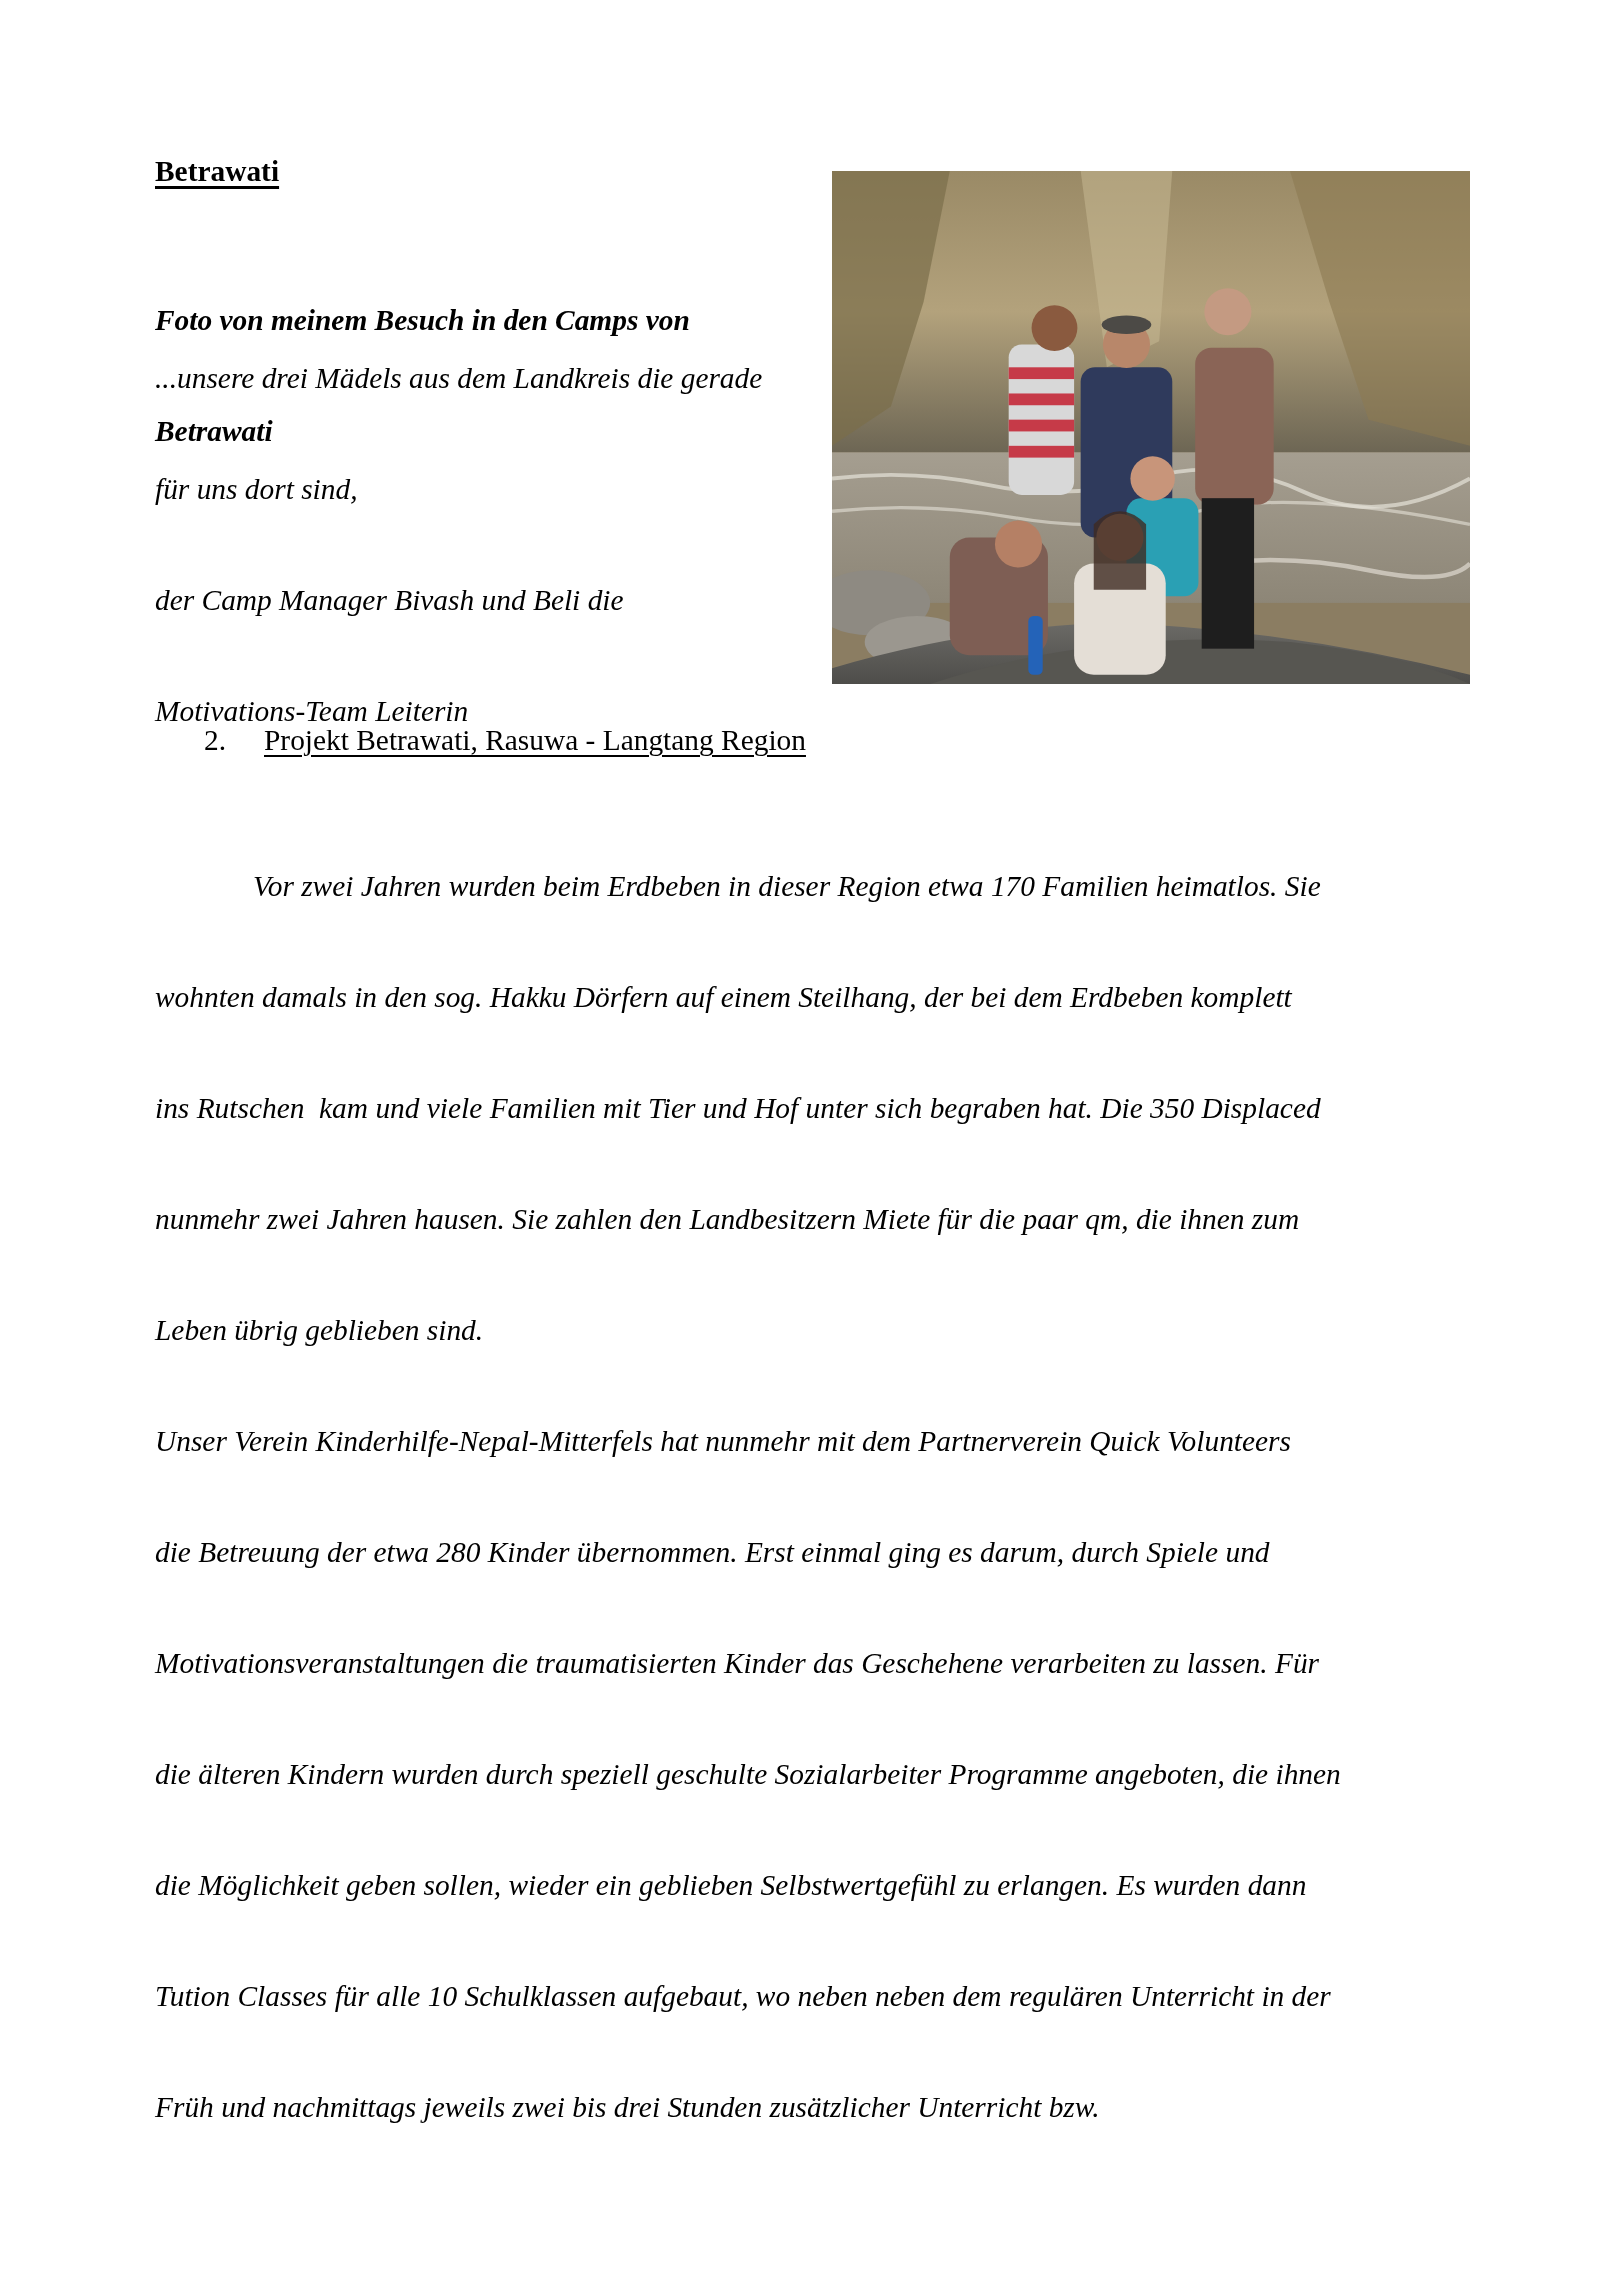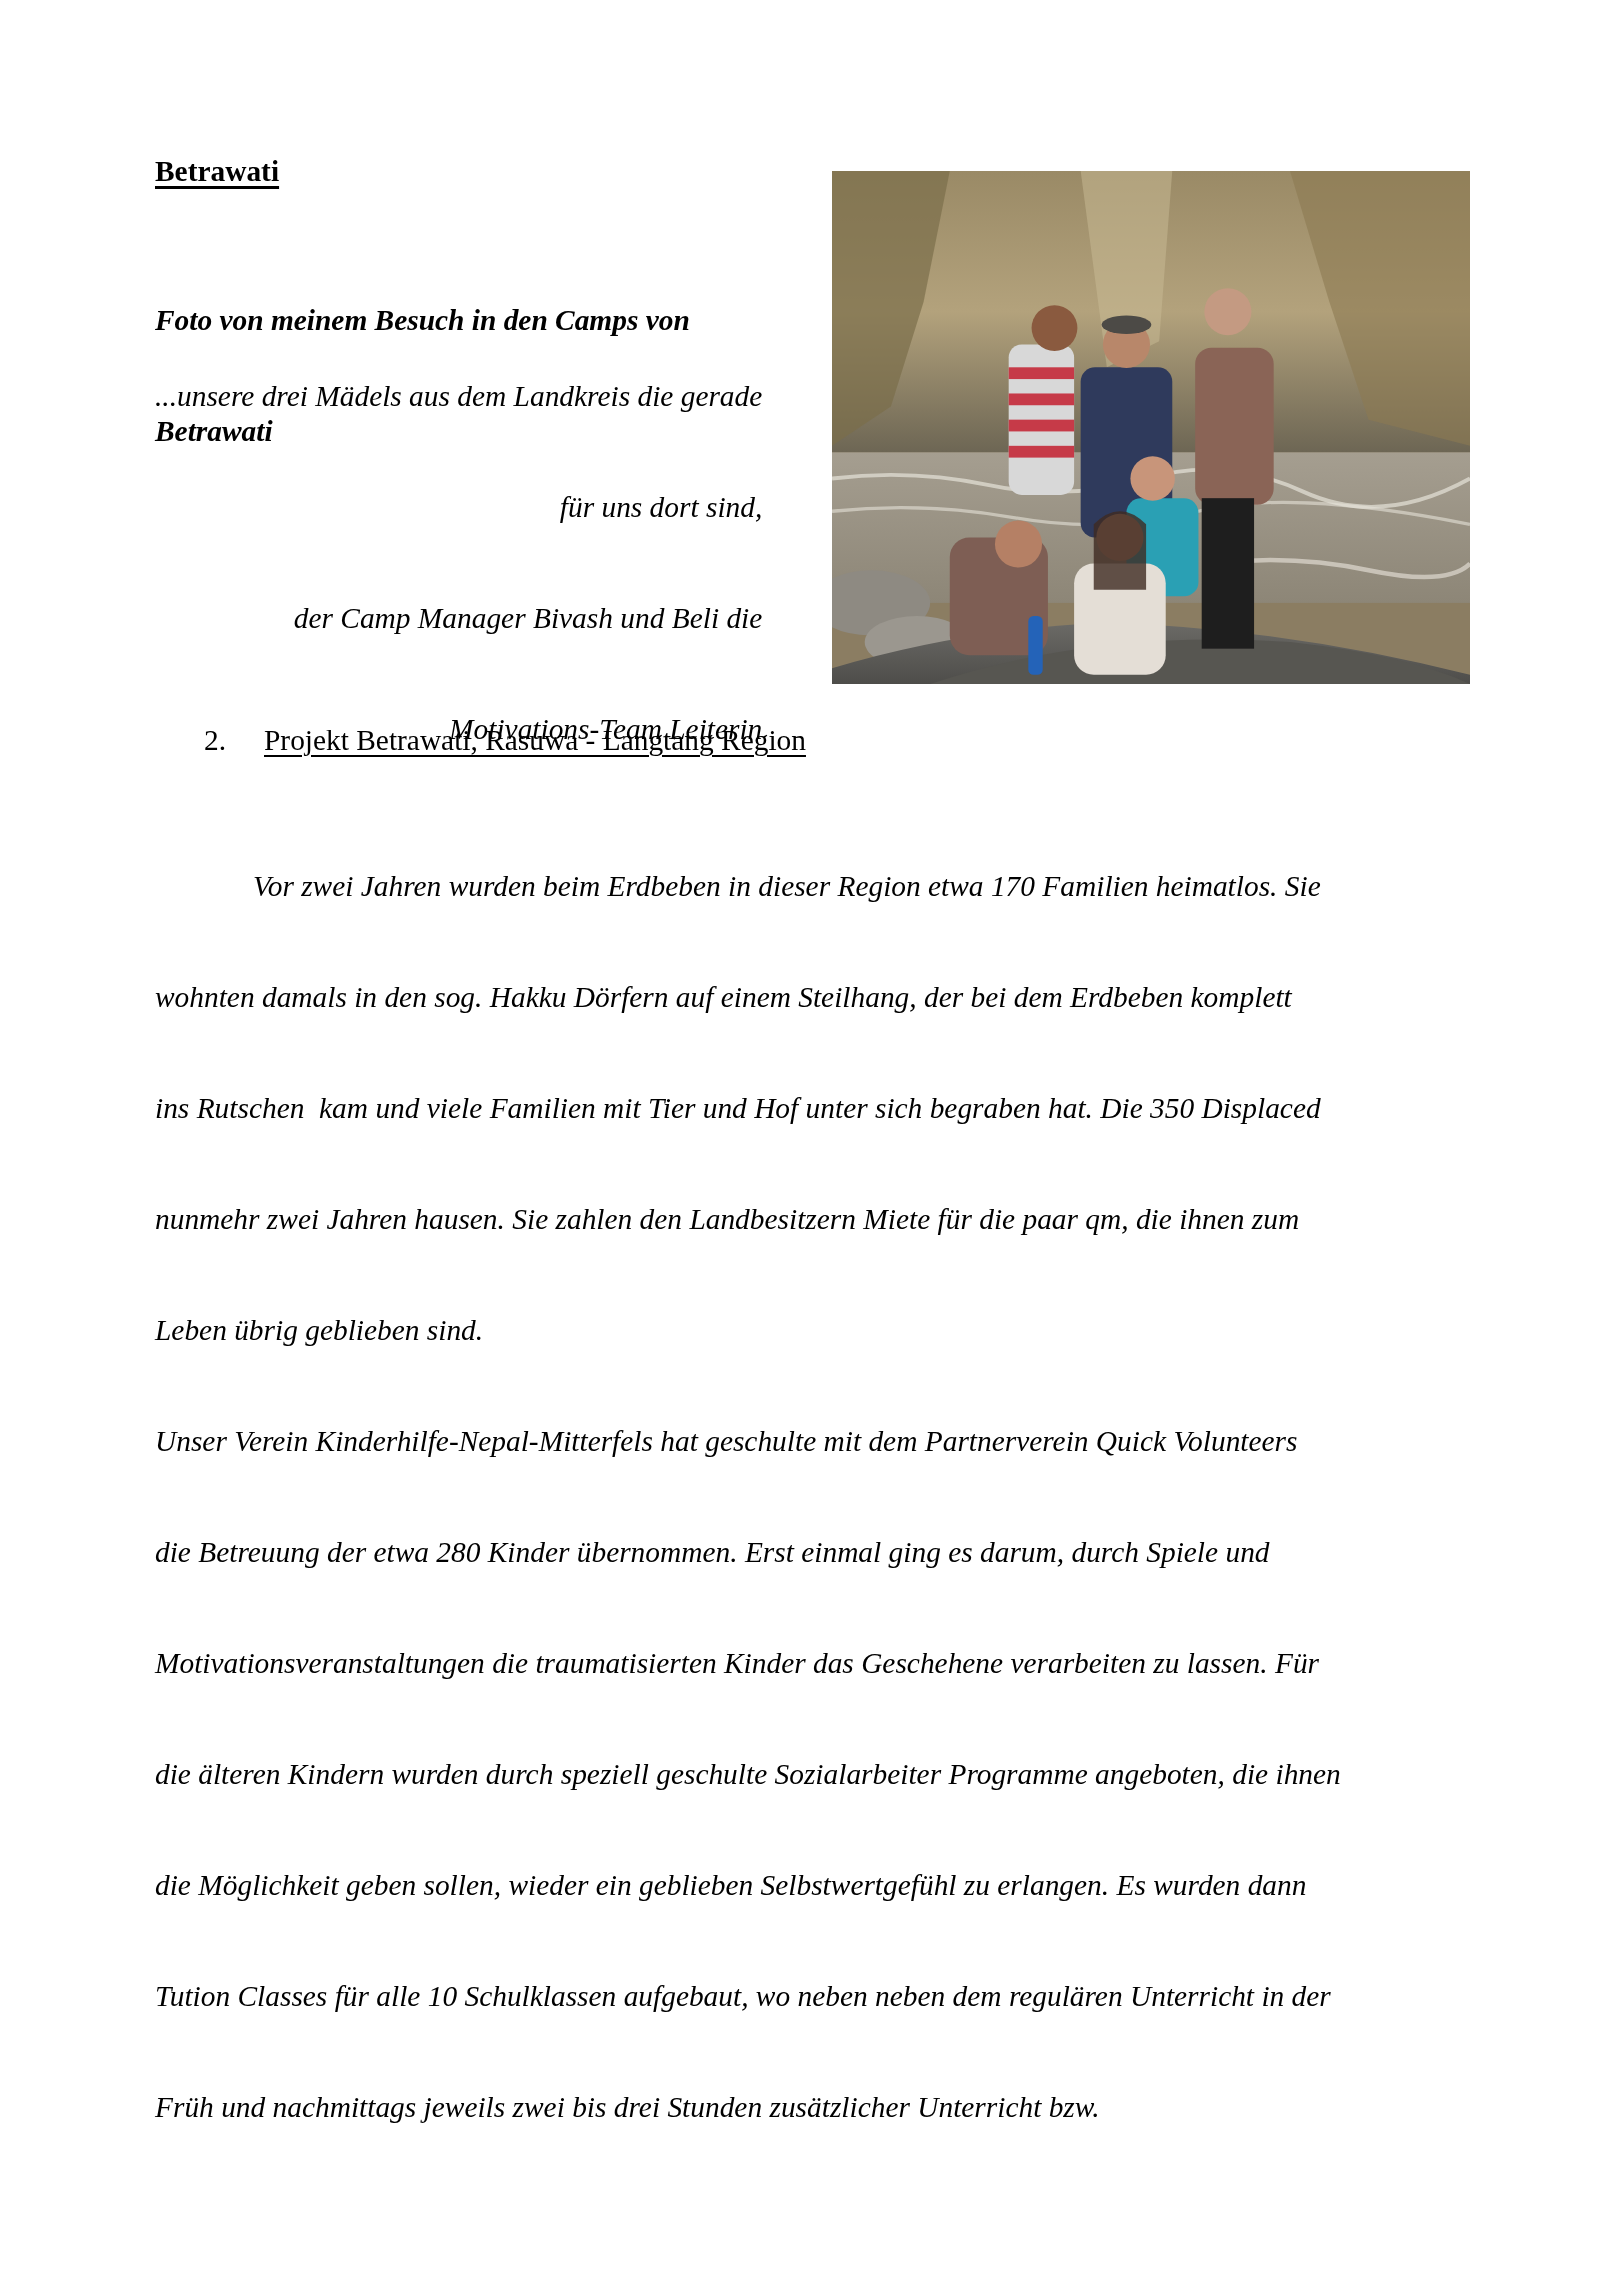--- a/index.html
+++ b/index.html
@@ -27,21 +27,21 @@
       font-size: 29.4px;
       line-height: 37px;
       white-space: pre;
       margin: 0;
     }
     .bold { font-weight: bold; }
     .ul { text-decoration: underline; text-decoration-thickness: 2.6px; text-underline-offset: 5.2px; }
 
     #title { top: 153px; }
     #caption-heading { top: 228px; }
-    #caption-body { top: 304px; text-align: right; }
+    #caption-body { top: 286px; }
 
     
     #photo {
       position: absolute;
       left: 832px;
       top: 171px;
       width: 638px;
       height: 513px;
       overflow: hidden;
       background: #8b7d62;
@@ -158,21 +158,21 @@
 
   <div id="section-num">2.</div>
   <div id="section-title">Projekt Betrawati, Rasuwa - Langtang Region</div>
 
   <div id="body-text" class="txt">
     <span class="line indent">Vor zwei Jahren wurden beim Erdbeben in dieser Region etwa 170 Familien heimatlos. Sie</span>
     <span class="line">wohnten damals in den sog. Hakku Dörfern auf einem Steilhang, der bei dem Erdbeben komplett</span>
     <span class="line">ins Rutschen  kam und viele Familien mit Tier und Hof unter sich begraben hat. Die 350 Displaced</span>
     <span class="line">nunmehr zwei Jahren hausen. Sie zahlen den Landbesitzern Miete für die paar qm, die ihnen zum</span>
     <span class="line">Leben übrig geblieben sind.</span>
-    <span class="line">Unser Verein Kinderhilfe-Nepal-Mitterfels hat geschulte mit dem Partnerverein Quick Volunteers</span>
+    <span class="line">Unser Verein Kinderhilfe-Nepal-Mitterfels hat nunmehr mit dem Partnerverein Quick Volunteers</span>
     <span class="line">die Betreuung der etwa 280 Kinder übernommen. Erst einmal ging es darum, durch Spiele und</span>
     <span class="line">Motivationsveranstaltungen die traumatisierten Kinder das Geschehene verarbeiten zu lassen. Für</span>
     <span class="line">die älteren Kindern wurden durch speziell geschulte Sozialarbeiter Programme angeboten, die ihnen</span>
     <span class="line">die Möglichkeit geben sollen, wieder ein geblieben Selbstwertgefühl zu erlangen. Es wurden dann</span>
     <span class="line">Tution Classes für alle 10 Schulklassen aufgebaut, wo neben neben dem regulären Unterricht in der</span>
     <span class="line">Früh und nachmittags jeweils zwei bis drei Stunden zusätzlicher Unterricht bzw.</span>
     
     
     
     

